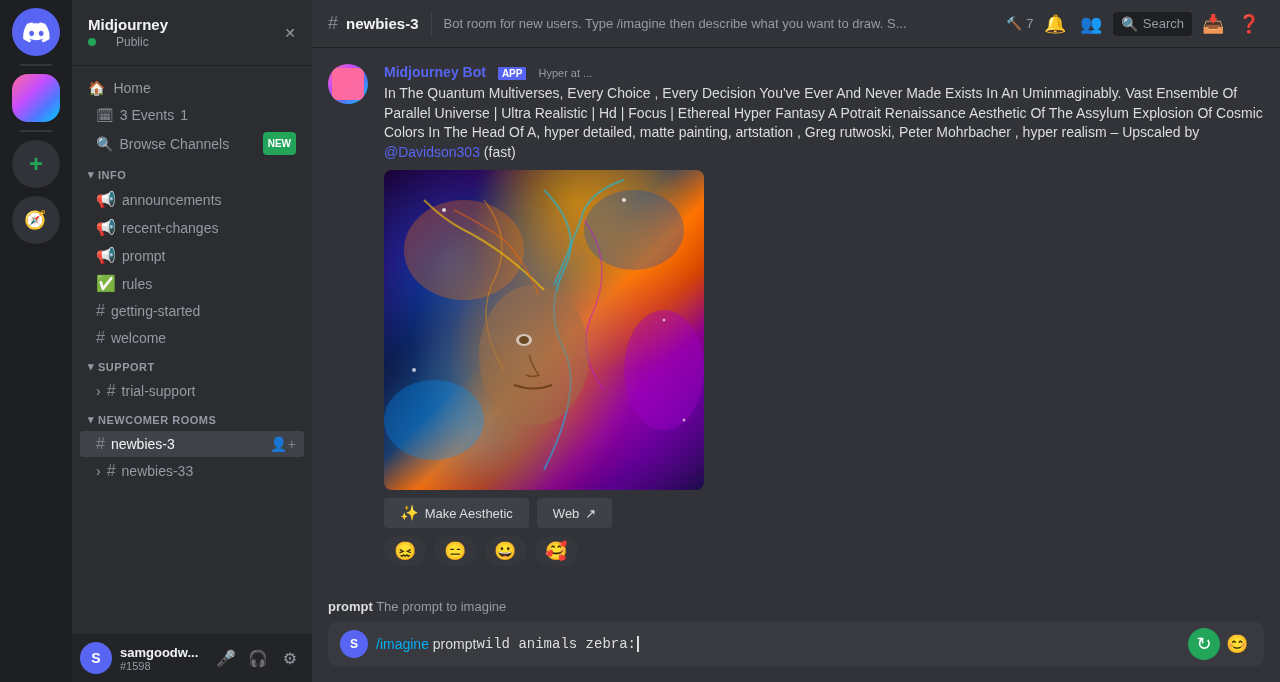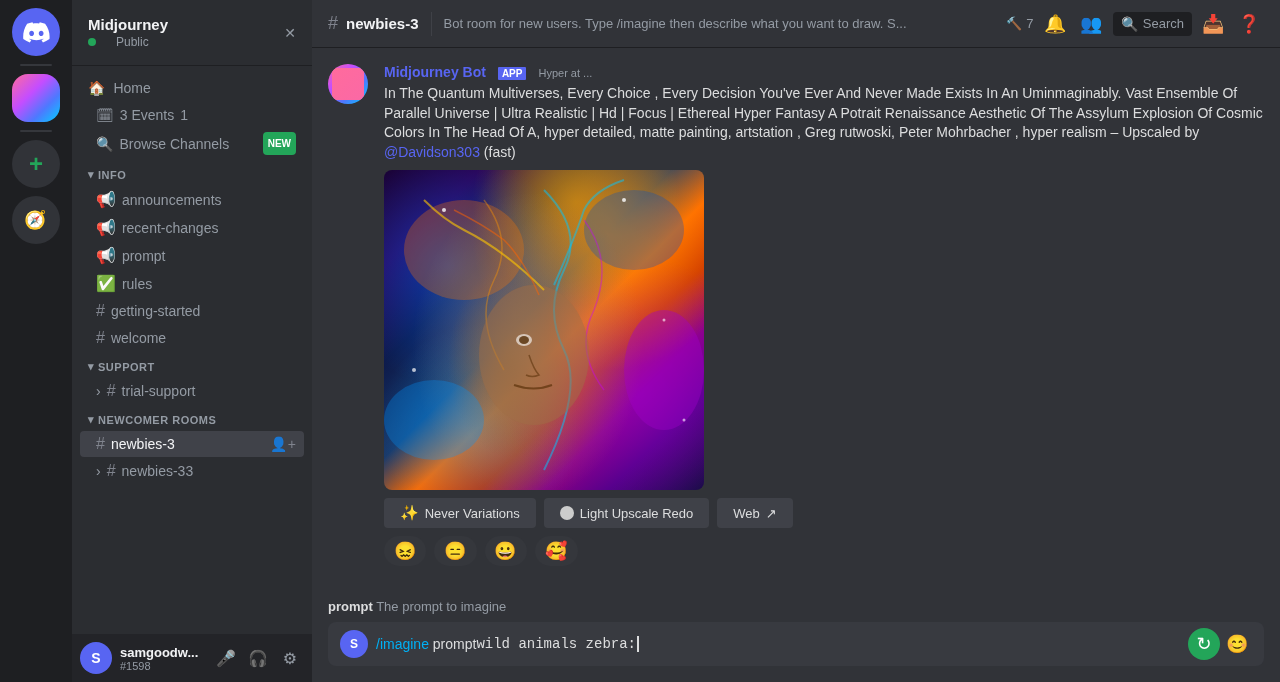--- a/index.html
+++ b/index.html
@@ -627,25 +627,21 @@
             <circle cx="240" cy="30" r="2" fill="rgba(255,255,255,0.8)"></circle>
             <circle cx="280" cy="150" r="1.5" fill="rgba(255,255,255,0.6)"></circle>
             <circle cx="30" cy="200" r="2" fill="rgba(255,255,255,0.7)"></circle>
             <circle cx="300" cy="250" r="1.5" fill="rgba(255,255,255,0.6)"></circle>
           </svg>
         </div>
 
         <div class="message-buttons">
           <button class="msg-button">
             <span class="btn-icon">✨</span>
-            <span>Never Variations</span>
-          </button>
-          <button class="msg-button">
-            <span class="btn-icon" style="width:14px;height:14px;border-radius:50%;background:#ccc;display:inline-block;"></span>
-            <span>Light Upscale Redo</span>
+            <span>Make Aesthetic</span>
           </button>
           <button class="msg-button">
             <span>Web</span>
             <span>↗</span>
           </button>
         </div>
 
         <div class="reaction-buttons">
           <button class="reaction-btn">😖</button>
           <button class="reaction-btn">😑</button>

